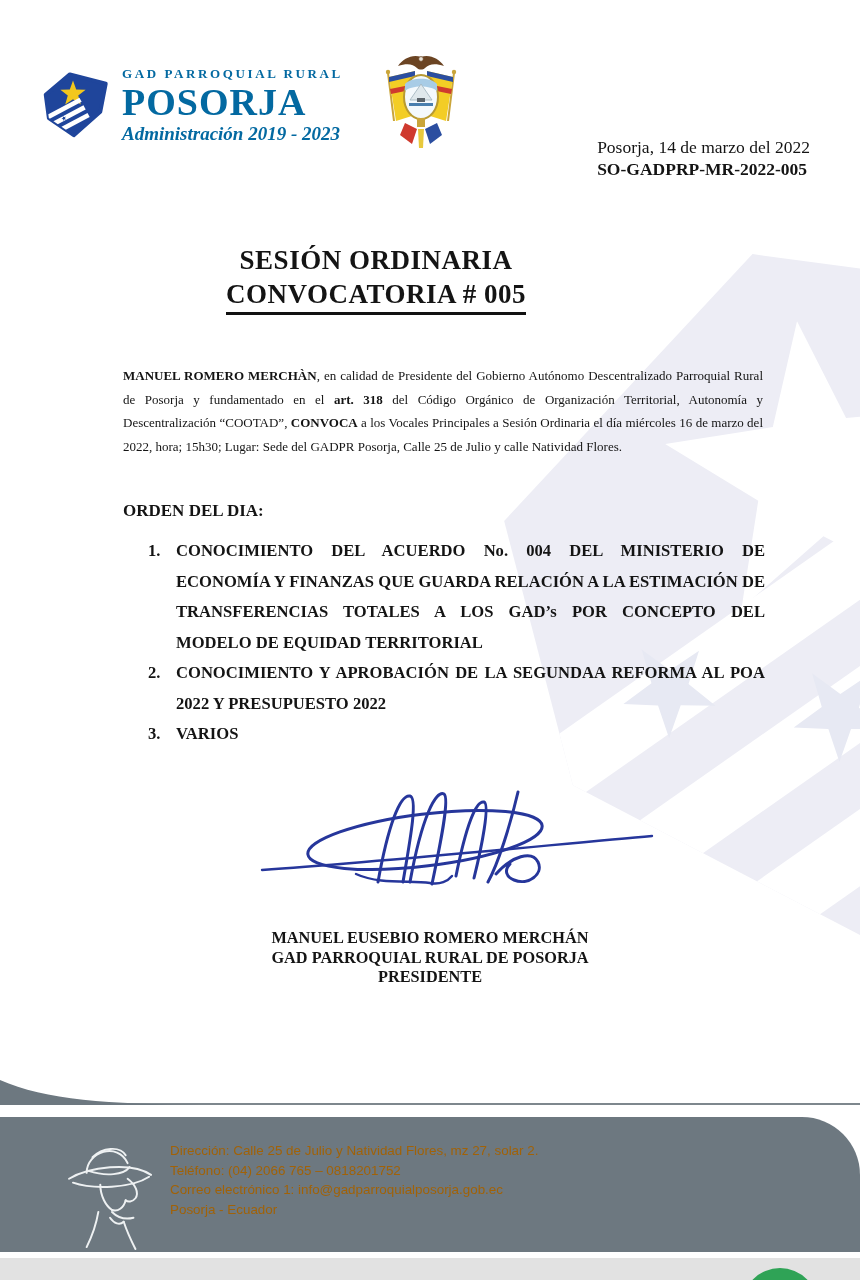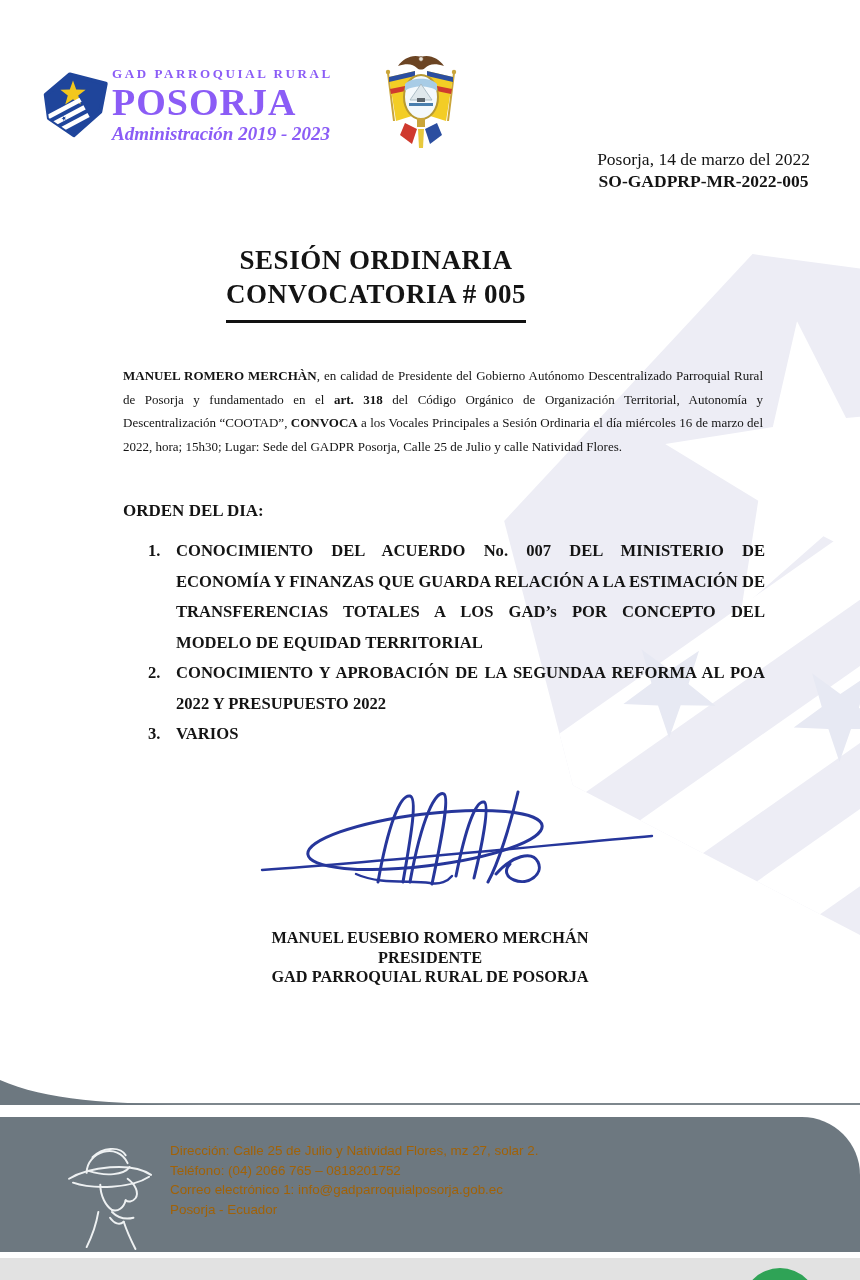--- a/index.html
+++ b/index.html
@@ -6,36 +6,36 @@
   .page{position:relative;width:860px;height:1280px;background:#ffffff;overflow:hidden;
         font-family:"Liberation Serif", serif;color:#141414;}
 
   
   .watermark{position:absolute;left:380px;top:175px;width:900px;height:830px;
              transform:rotate(-7deg);z-index:0;}
 
   
   .logo{position:absolute;left:34px;top:58px;display:flex;align-items:flex-start;z-index:2;}
   .logo-mark{width:78px;height:92px;flex:0 0 auto;}
-  .logo-text{color:#8b5cf6;}
+  .logo-text{margin-left:10px;color:#0369a1;}
   .logo-line1{font-size:13px;font-weight:bold;letter-spacing:2.6px;margin-top:8px;}
   .logo-line2{font-size:38px;font-weight:900;letter-spacing:1px;line-height:38px;margin-top:1px;}
   .logo-line3{font-size:19px;font-weight:bold;font-style:italic;margin-top:2px;}
 
   .coat{position:absolute;left:381px;top:50px;width:80px;height:114px;z-index:2;}
 
   
-  .meta{position:absolute;right:50px;top:148px;text-align:center;font-size:17.5px;line-height:22px;z-index:2;}
+  .meta{position:absolute;right:50px;top:136px;text-align:left;font-size:17.5px;line-height:22px;z-index:2;}
   .meta .ref{font-weight:bold;}
 
   
   .title{position:absolute;left:0;top:245px;width:752px;text-align:center;z-index:2;}
   .title-line1{font-size:27px;font-weight:bold;letter-spacing:0.5px;}
   .title-line2{display:inline-block;font-size:27px;font-weight:bold;letter-spacing:0.5px;
-               border-bottom:3px solid #111;padding-bottom:10px;margin-top:3px;}
+               border-bottom:3px solid #111;padding-bottom:2px;margin-top:3px;}
 
   
   .intro{position:absolute;left:123px;top:351px;width:640px;font-size:13px;line-height:23.5px;
          text-align:justify;z-index:2;}
   .intro .b{font-weight:bold;}
 
   .orden{position:absolute;left:123px;top:501px;font-size:17px;font-weight:bold;z-index:2;}
 
   .agenda{position:absolute;left:123px;top:536px;width:642px;z-index:2;}
   .agenda-item{position:relative;padding-left:53px;font-size:16.6px;font-weight:bold;
@@ -145,21 +145,21 @@
     <div class="title-line1">SESIÓN ORDINARIA</div>
     <div><span class="title-line2">CONVOCATORIA # 005</span></div>
   </div>
 
   <p class="intro"><span class="b">MANUEL ROMERO MERCHÀN</span><span>, en calidad de Presidente del Gobierno Autónomo Descentralizado Parroquial Rural de Posorja y fundamentado en el </span><span class="b">art. 318</span><span> del Código Orgánico de Organización Territorial, Autonomía y Descentralización “COOTAD”, </span><span class="b">CONVOCA</span><span> a los Vocales Principales a Sesión Ordinaria el día miércoles 16 de marzo del 2022, hora; 15h30; Lugar: Sede del GADPR Posorja, Calle 25 de Julio y calle Natividad Flores.</span></p>
 
   <div class="orden">ORDEN DEL DIA:</div>
   <div class="agenda">
     <div class="agenda-item">
       <span class="num">1.</span>
-      <span>CONOCIMIENTO DEL ACUERDO No. 007 DEL MINISTERIO DE ECONOMÍA Y FINANZAS QUE GUARDA RELACIÓN A LA ESTIMACIÓN DE TRANSFERENCIAS TOTALES A LOS GAD’s POR CONCEPTO DEL MODELO DE EQUIDAD TERRITORIAL</span>
+      <span>CONOCIMIENTO DEL ACUERDO No. 004 DEL MINISTERIO DE ECONOMÍA Y FINANZAS QUE GUARDA RELACIÓN A LA ESTIMACIÓN DE TRANSFERENCIAS TOTALES A LOS GAD’s POR CONCEPTO DEL MODELO DE EQUIDAD TERRITORIAL</span>
     </div>
     <div class="agenda-item">
       <span class="num">2.</span>
       <span>CONOCIMIENTO Y APROBACIÓN DE LA SEGUNDAA REFORMA AL POA 2022 Y PRESUPUESTO 2022</span>
     </div>
     <div class="agenda-item">
       <span class="num">3.</span>
       <span>VARIOS</span>
     </div>
   </div>
@@ -170,22 +170,22 @@
     <path d="M150,96 C162,30 176,4 184,8 C190,12 180,60 172,98"></path>
     <path d="M196,90 C206,40 216,14 224,16 C230,18 222,60 214,92"></path>
     <path d="M258,6 C250,40 238,78 228,96"></path>
     <path d="M236,88 C252,70 272,64 278,76 C284,88 268,100 254,94 C246,91 244,84 250,78"></path>
     <path d="M2,84 C120,76 300,58 392,50" stroke-width="2.4"></path>
     <path d="M96,88 C120,99 150,94 170,97 C180,99 188,95 192,90" stroke-width="2.4"></path>
   </svg>
 
   <div class="sig-block">
     <div>MANUEL EUSEBIO ROMERO MERCHÁN</div>
+    <div>GAD PARROQUIAL RURAL DE POSORJA</div>
     <div>PRESIDENTE</div>
-    <div>GAD PARROQUIAL RURAL DE POSORJA</div>
   </div>
 
   <div class="pre-footer-line"></div>
   <svg class="footer-swoosh" viewBox="0 0 200 28" preserveAspectRatio="none">
     <path d="M0,2 C45,22 110,26 200,27 L0,27 Z" fill="#6d7880"></path>
   </svg>
   <div class="footer-band"></div>
 
   <svg class="hat-icon" viewBox="0 0 100 125" fill="none" stroke="#eef1f2" stroke-width="2" stroke-linecap="round">
     <path d="M6,52 C26,40 70,34 90,48"></path>

